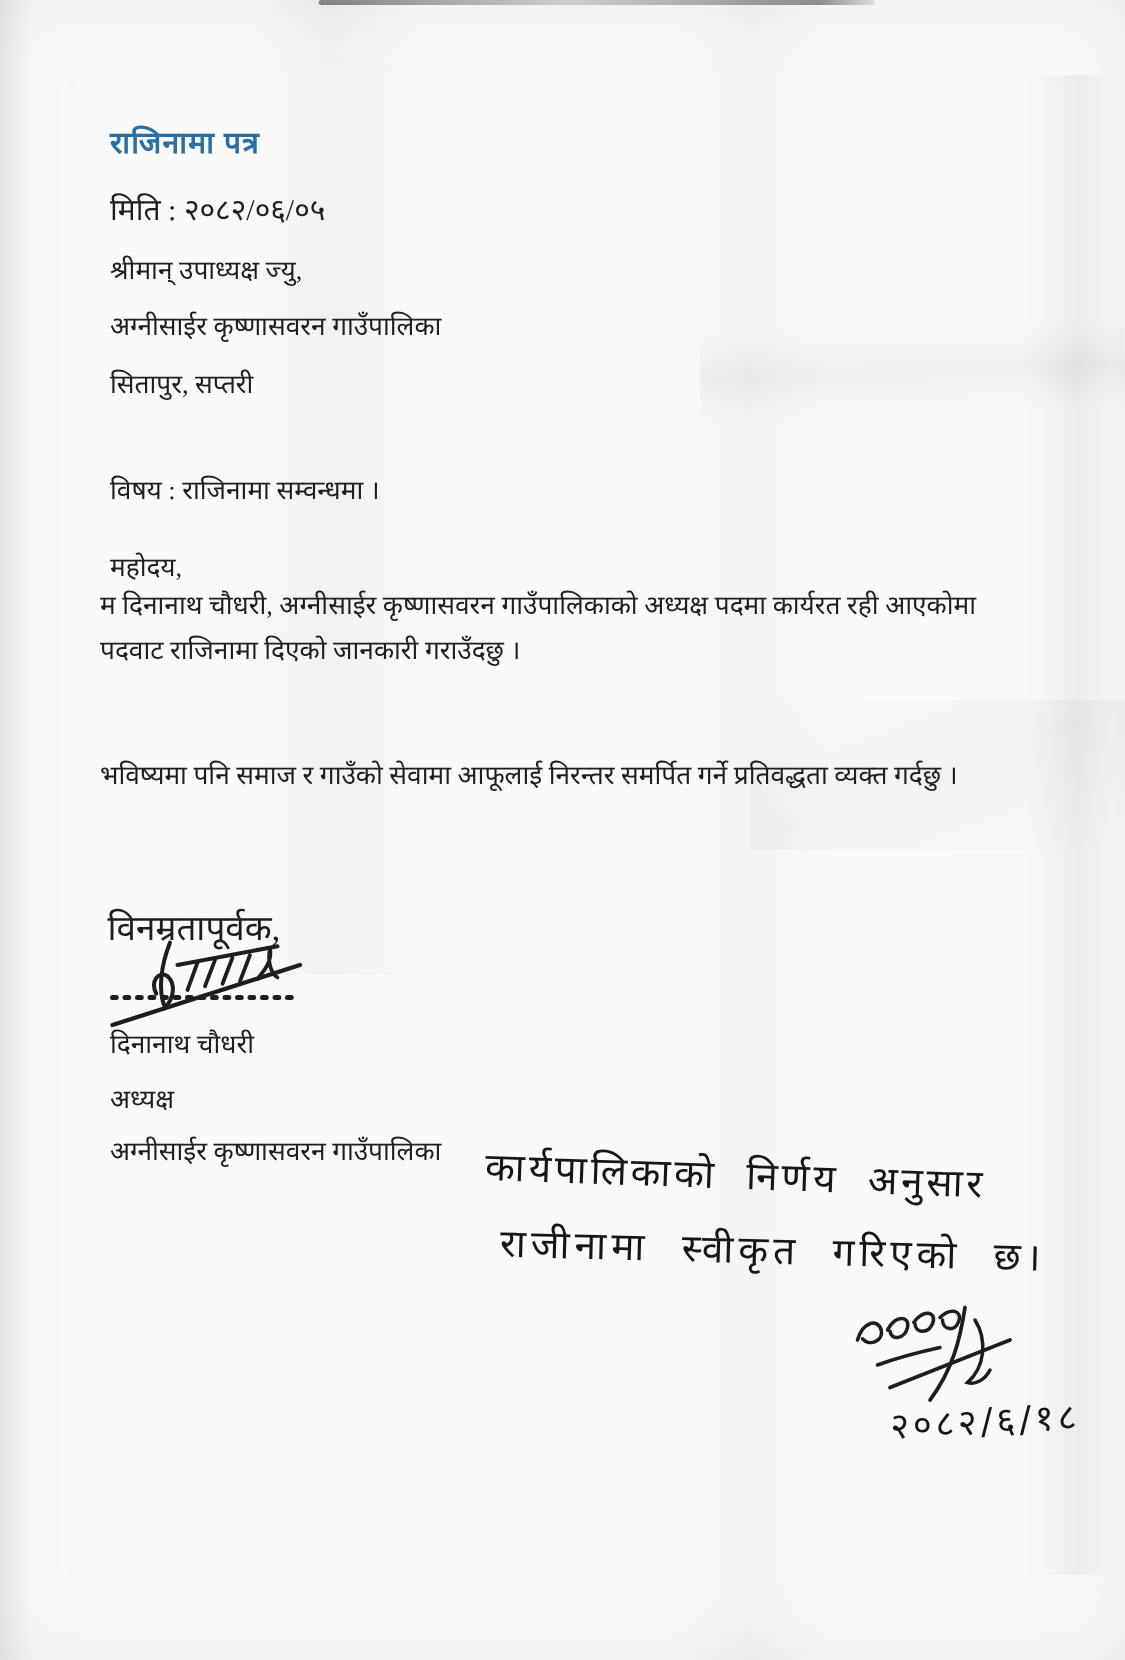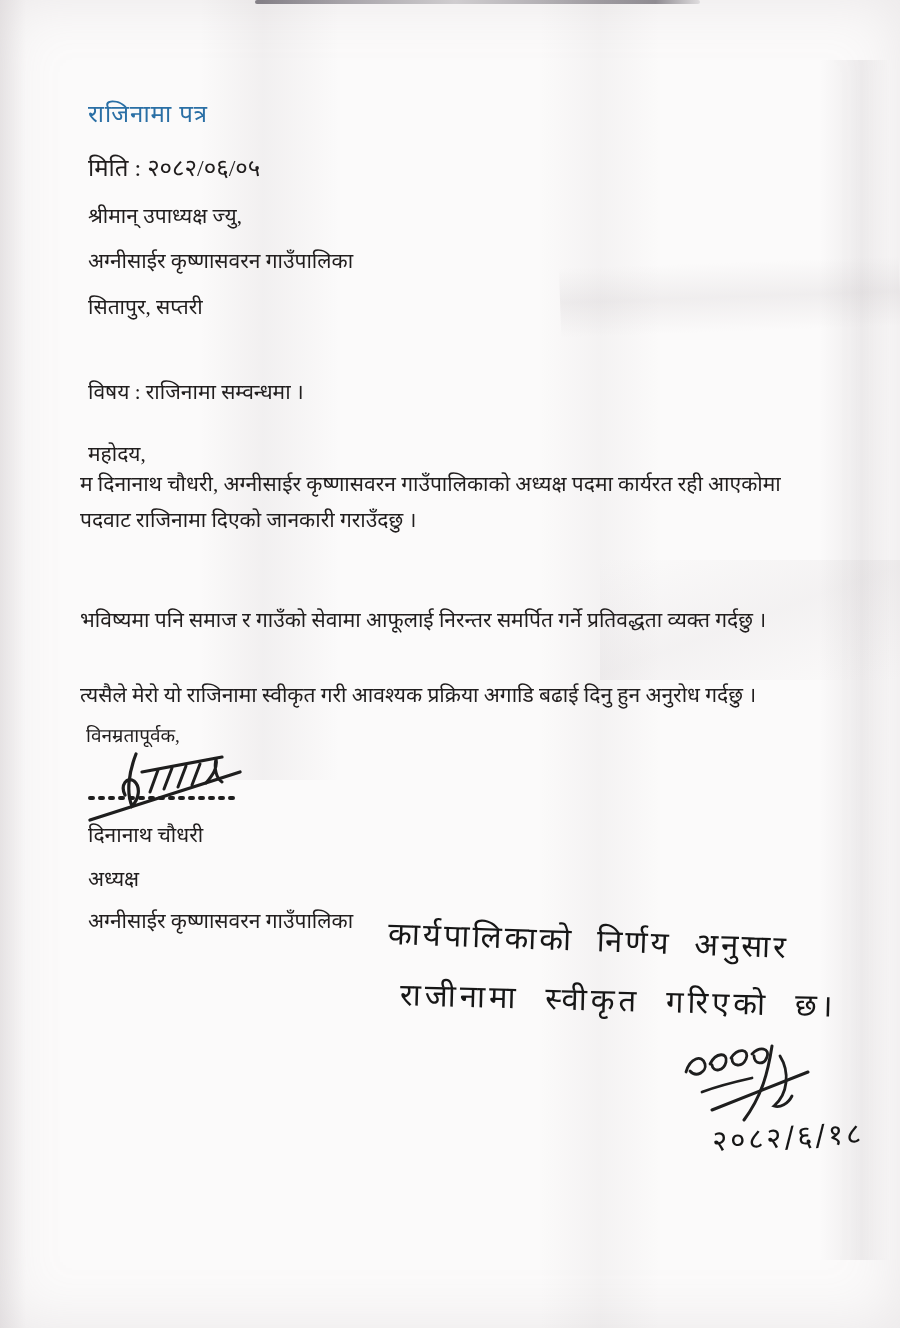--- a/index.html
+++ b/index.html
@@ -27,33 +27,33 @@
   .fold-h{left:560px;top:262px;width:340px;height:70px;
     background:linear-gradient(180deg,transparent,rgba(140,128,134,0.10) 50%,transparent);
     transform:rotate(-2deg);}
   .fold-h2{left:600px;top:560px;width:300px;height:120px;
     background:linear-gradient(160deg,transparent,rgba(140,128,134,0.07) 50%,transparent);}
   .left-edge{left:0;top:0;width:26px;height:1328px;
     background:linear-gradient(90deg,rgba(150,138,144,0.14),transparent);}
 
   
   .t{position:absolute;white-space:nowrap;}
-  .title{left:88px;top:96px;font-size:24px;font-weight:normal;color:#2a6fa5;letter-spacing:1px;}
+  .title{left:88px;top:96px;font-size:24px;font-weight:bold;color:#2a6fa5;letter-spacing:1px;}
   .date{left:88px;top:150px;font-size:24px;}
   .r1{left:88px;top:201px;font-size:21px;}
   .r2{left:88px;top:246px;font-size:21px;}
   .r3{left:88px;top:292px;font-size:21px;}
   .subject{left:88px;top:377px;font-size:21px;}
   .salutation{left:88px;top:439px;font-size:21px;}
   .para{position:absolute;left:80px;width:780px;font-size:21px;}
   .para .line{height:36px;line-height:36px;white-space:nowrap;}
   .p1{top:466px;}
   .p2{top:602px;}
   .p3{top:677px;}
-  .closing{left:86px;top:722px;font-size:19px;}
+  .closing{left:86px;top:722px;font-size:28px;}
   .name{left:88px;top:820px;font-size:21px;}
   .designation{left:88px;top:864px;font-size:21px;}
   .org2{left:88px;top:906px;font-size:21px;}
 
   
   .hand{position:absolute;font-family:"DejaVu Sans", cursive;color:#161616;white-space:nowrap;}
   .hw1{left:388px;top:918px;font-size:31px;transform:rotate(2deg);letter-spacing:3px;word-spacing:10px;}
   .hw2{left:400px;top:978px;font-size:31px;transform:rotate(1.5deg);letter-spacing:4px;word-spacing:12px;}
   .hwdate{left:712px;top:1116px;font-size:29px;transform:rotate(-3deg);letter-spacing:3px;}
 
@@ -86,23 +86,20 @@
 
   <div class="para p1">
     <div class="line">म दिनानाथ चौधरी, अग्नीसाईर कृष्णासवरन गाउँपालिकाको अध्यक्ष पदमा कार्यरत रही आएकोमा</div>
     <div class="line">पदवाट राजिनामा दिएको जानकारी गराउँदछु ।</div>
   </div>
 
   <div class="para p2">
     <div class="line">भविष्यमा पनि समाज र गाउँको सेवामा आफूलाई निरन्तर समर्पित गर्ने प्रतिवद्धता व्यक्त गर्दछु ।</div>
   </div>
 
-  <div class="para p3">
-    <div class="line">त्यसैले मेरो यो राजिनामा स्वीकृत गरी आवश्यक प्रक्रिया अगाडि बढाई दिनु हुन अनुरोध गर्दछु ।</div>
-  </div>
 
   <div class="t closing">विनम्रतापूर्वक,</div>
 
   <div class="sig1">
     <svg width="160" height="82" viewBox="0 0 160 82">
       <line x1="4" y1="54" x2="150" y2="54" stroke-width="4" stroke-dasharray="3,7"></line>
       <path d="M4,76 L154,28" stroke-width="3.4"></path>
       <path d="M50,10 C43,28 40,48 46,62 C53,55 55,43 48,37 C41,32 34,41 39,51" stroke-width="3.2"></path>
       <path d="M56,28 L136,13" stroke-width="3.2"></path>
       <path d="M64,48 L72,26" stroke-width="3"></path>

